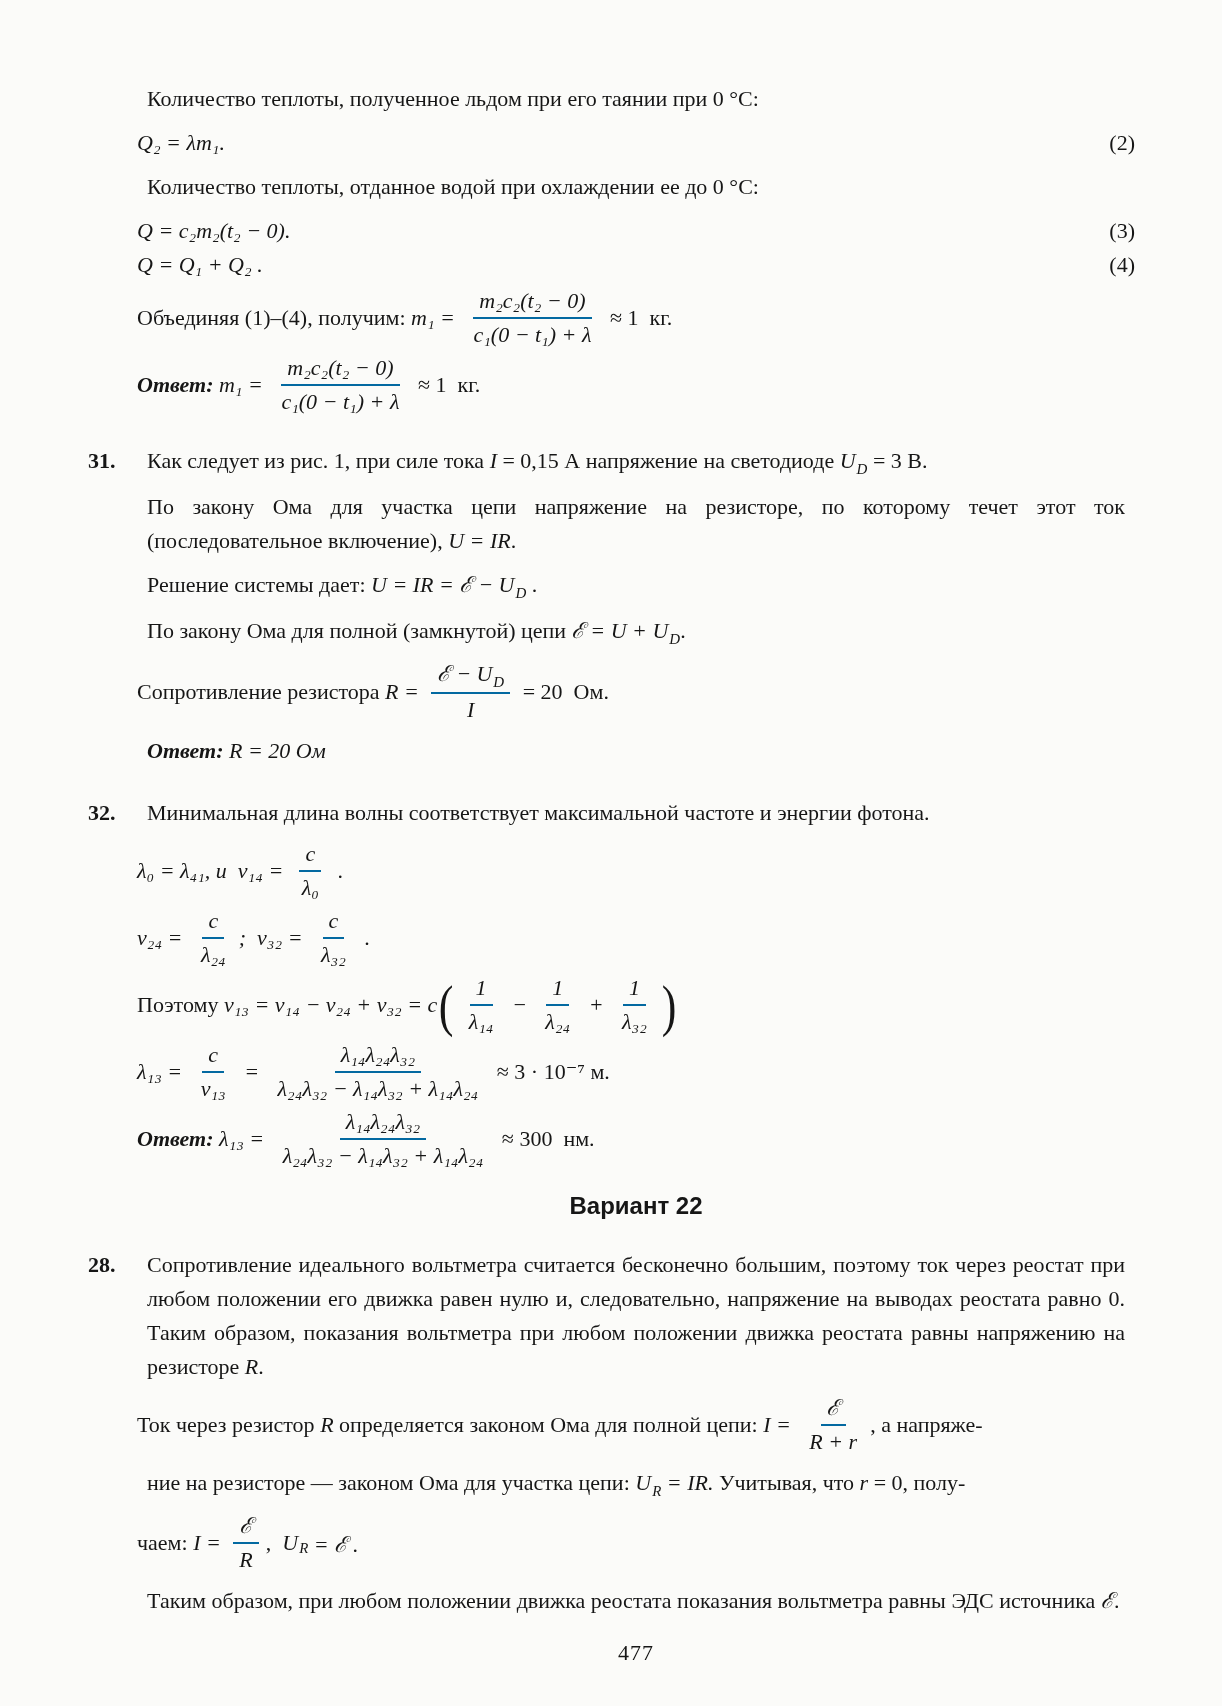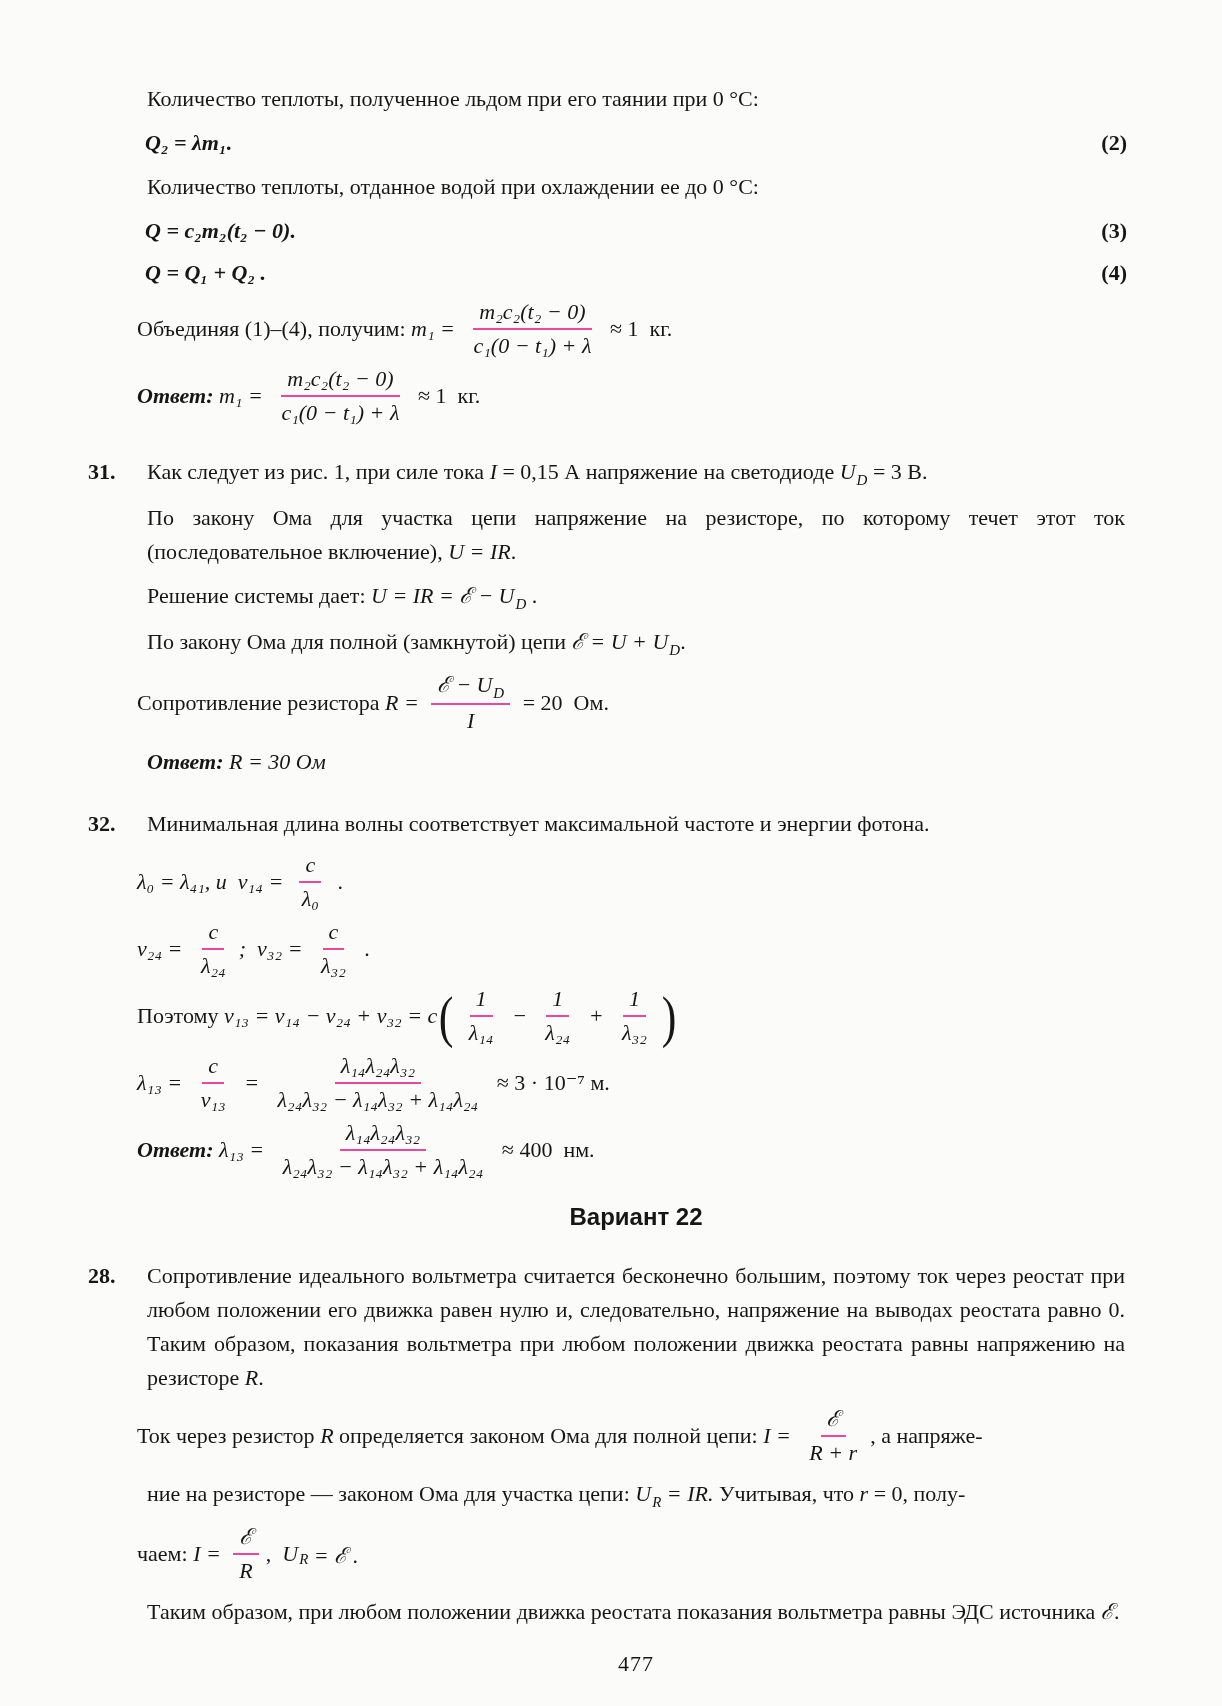--- a/index.html
+++ b/index.html
@@ -9,30 +9,30 @@
     font-family: "Liberation Serif", "DejaVu Serif", serif;
     font-size: 22px; overflow: hidden;
     -webkit-font-smoothing: antialiased;
   }
   .page { padding: 72px 87px 0 137px; }
   p.line { margin: 10px; line-height: 34px; }
   .jpara { text-align: justify; }
   .math { font-style: italic; }
   .eqrow {
     display: flex; justify-content: space-between; align-items: flex-end;
-    line-height: 34px; margin: 8px; font-weight: bold;
+    line-height: 34px; margin: 0;
   }
   .eqnum { font-style: normal; }
   .fracline { display: flex; align-items: center; margin: 5px 0; min-height: 58px; }
   .fracline > span { white-space: pre; }
   .frac {
     display: inline-flex; flex-direction: column; align-items: center;
     margin: 0 7px; text-align: center; line-height: 26px;
   }
-  .frac .num { padding: 1px 6px 3px; border-bottom: 2px solid #ec4899; white-space: pre; }
+  .frac .num { padding: 1px 6px 3px; border-bottom: 2px solid #0369a1; white-space: pre; }
   .frac .den { padding: 3px 6px 1px; white-space: pre; }
   .sub {
     font-size: 0.68em; font-style: italic;
     position: relative; top: 0.38em; margin-left: 1px; white-space: pre;
   }
   .ansl { font-weight: 700; font-style: italic; }
   .problem { position: relative; margin-top: 28px; }
   .pnum { position: absolute; left: -49px; top: 0; font-weight: 700; line-height: 34px; }
   .variant {
     margin: 22px 0 28px; text-align: center;
@@ -94,21 +94,21 @@
     <p class="line"><span>По закону Ома для полной (замкнутой) цепи </span><span class="math">ℰ = U + U</span><span class="sub">D</span><span>.</span></p>
     <div class="fracline">
       <span>Сопротивление резистора </span>
       <span class="math">R = </span>
       <span class="frac">
         <span class="num math"><span>ℰ − U</span><span class="sub">D</span></span>
         <span class="den math">I</span>
       </span>
       <span> = 20  Ом.</span>
     </div>
-    <p class="line"><span class="ansl">Ответ:</span><span class="math"> R = 30 Ом</span></p>
+    <p class="line"><span class="ansl">Ответ:</span><span class="math"> R = 20 Ом</span></p>
   </section>
 
   <section class="problem">
     <span class="pnum">32.</span>
     <p class="line"><span>Минимальная длина волны соответствует максимальной частоте и энергии фотона.</span></p>
     <div class="fracline">
       <span class="math">λ₀ = λ₄₁, и  ν₁₄ = </span>
       <span class="frac">
         <span class="num math">c</span>
         <span class="den math">λ₀</span>
@@ -161,21 +161,21 @@
       </span>
       <span> ≈ 3 · 10⁻⁷ м.</span>
     </div>
     <div class="fracline">
       <span class="ansl">Ответ:</span>
       <span class="math"> λ₁₃ = </span>
       <span class="frac">
         <span class="num math">λ₁₄λ₂₄λ₃₂</span>
         <span class="den math">λ₂₄λ₃₂ − λ₁₄λ₃₂ + λ₁₄λ₂₄</span>
       </span>
-      <span> ≈ 400  нм.</span>
+      <span> ≈ 300  нм.</span>
     </div>
   </section>
 
   <h2 class="variant">Вариант 22</h2>
 
   <section class="problem" style="margin-top:0;">
     <span class="pnum">28.</span>
     <p class="line jpara"><span>Сопротивление идеального вольтметра считается бесконечно большим, поэтому ток через реостат при любом положении его движка равен нулю и, следовательно, напряжение на выводах реостата равно 0. Таким образом, показания вольтметра при любом положении движка реостата равны напряжению на резисторе </span><span class="math">R</span><span>.</span></p>
     <div class="fracline">
       <span>Ток через резистор </span>

